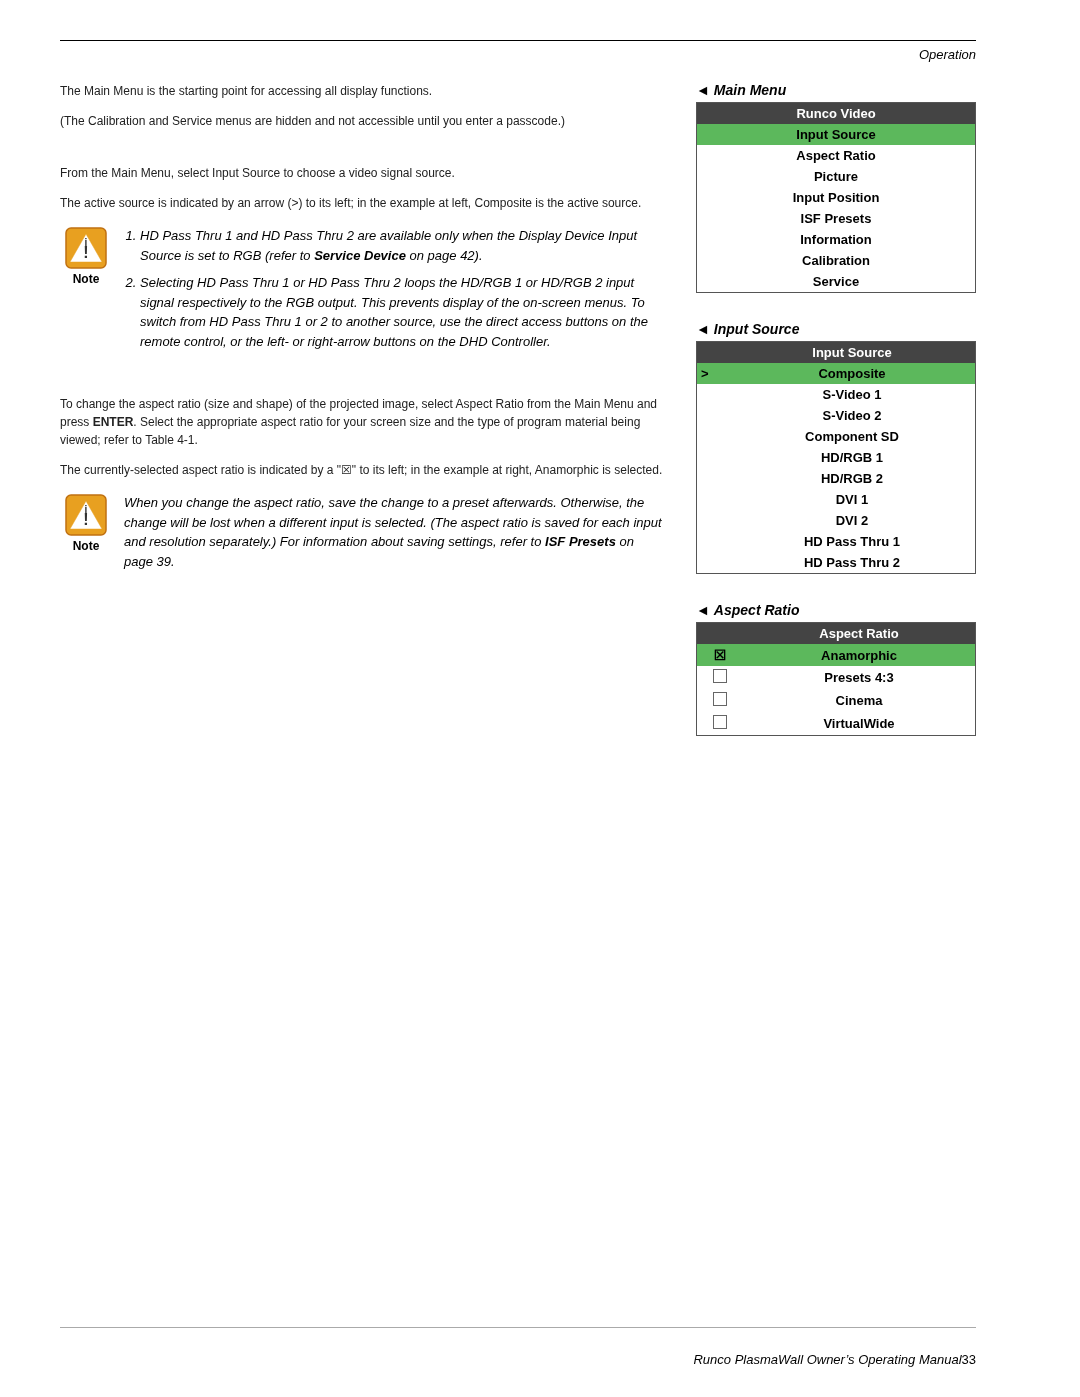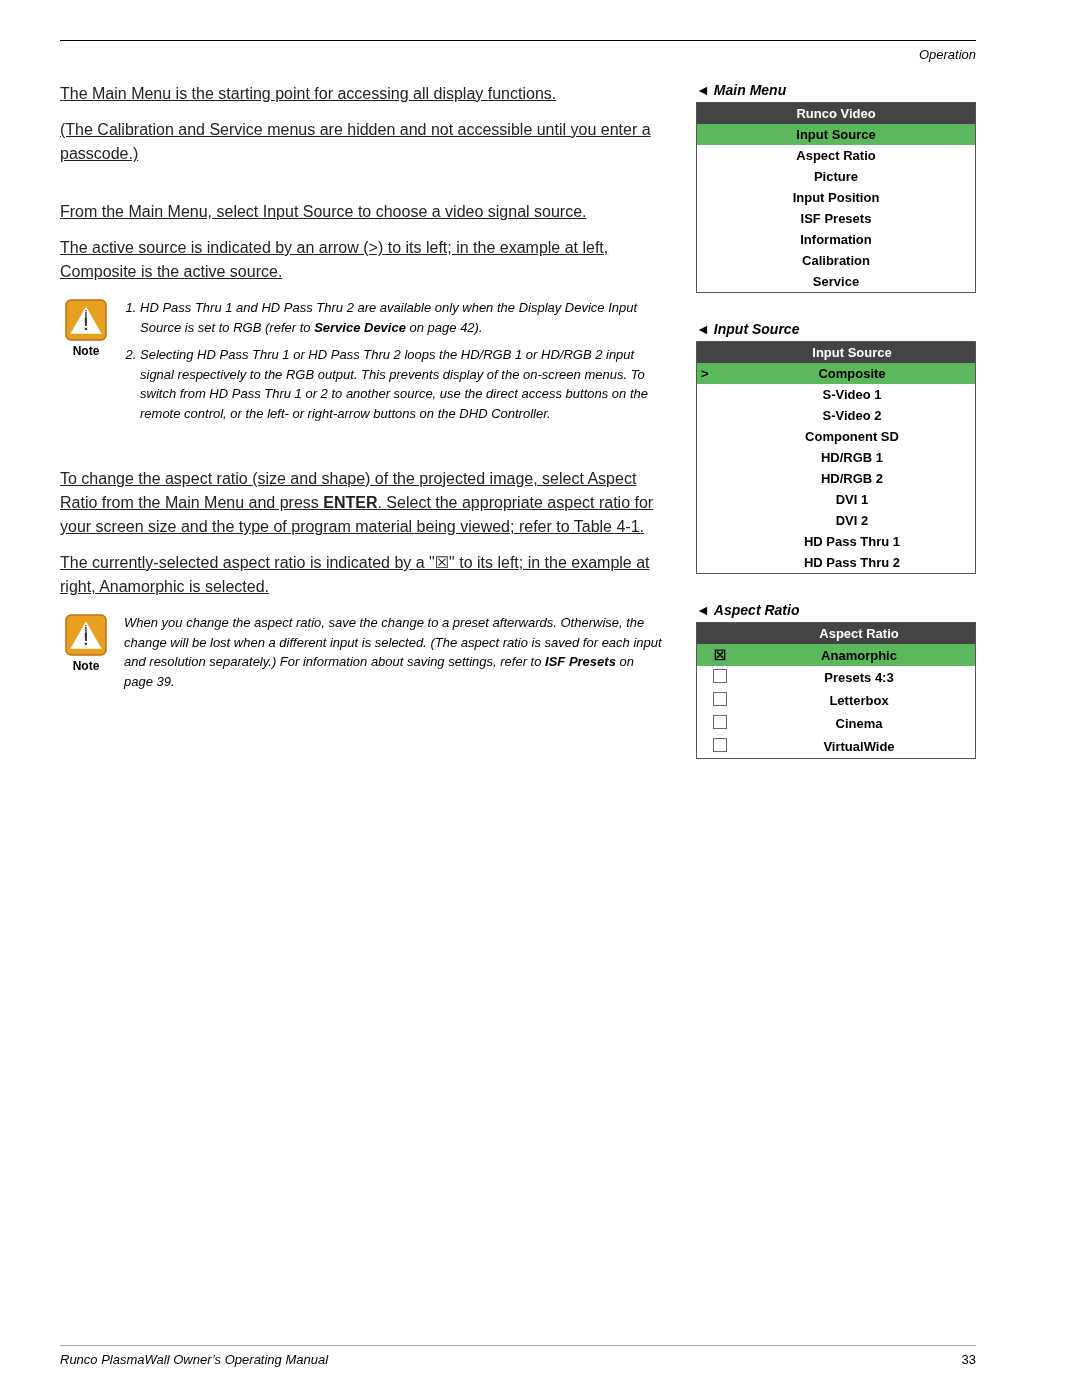--- a/index.html
+++ b/index.html
@@ -76,25 +76,24 @@
     .menu-row-selected {
       background: #5cb85c;
       color: #000;
     }
     .menu-row-normal {
       background: #fff;
       color: #000;
     }
     
     .body-text {
-      font-size: 16px;
+      font-size: 12px;
       line-height: 1.5;
       margin-bottom: 12px;
       color: #222;
-      text-decoration: underline;
     }
     .note-block {
       display: flex;
       gap: 12px;
       margin: 14px 0 14px 0;
     }
     .note-icon {
       width: 52px;
       flex-shrink: 0;
       display: flex;
@@ -119,24 +118,24 @@
     }
     .bold { font-weight: bold; }
     .italic { font-style: italic; }
     
     .footer {
       position: absolute;
       bottom: 30px;
       left: 60px;
       right: 60px;
       display: flex;
-      justify-content: space-between;
+      justify-content: flex-end;
       align-items: center;
       border-top: 1px solid #aaa;
-      padding-top: 6px;
+      padding-top: 24px;
     }
     .footer-left {
       font-style: italic;
       font-size: 13px;
     }
     .footer-center {
       font-size: 13px;
     }
     
     .section-gap { height: 22px; }
@@ -330,26 +329,20 @@
           <tr class="menu-row-normal">
             <td style="width:28px; text-align:center;">
               <span style="display:inline-block;width:14px;height:14px;border:1.5px solid #666;"></span>
             </td>
             <td>Presets 4:3</td>
           </tr>
           <tr class="menu-row-normal">
             <td style="width:28px; text-align:center;">
               <span style="display:inline-block;width:14px;height:14px;border:1.5px solid #666;"></span>
             </td>
-            <td>Letterbox</td>
-          </tr>
-          <tr class="menu-row-normal">
-            <td style="width:28px; text-align:center;">
-              <span style="display:inline-block;width:14px;height:14px;border:1.5px solid #666;"></span>
-            </td>
             <td>Cinema</td>
           </tr>
           <tr class="menu-row-normal">
             <td style="width:28px; text-align:center;">
               <span style="display:inline-block;width:14px;height:14px;border:1.5px solid #666;"></span>
             </td>
             <td>VirtualWide</td>
           </tr>
         </tbody>
           </table>

